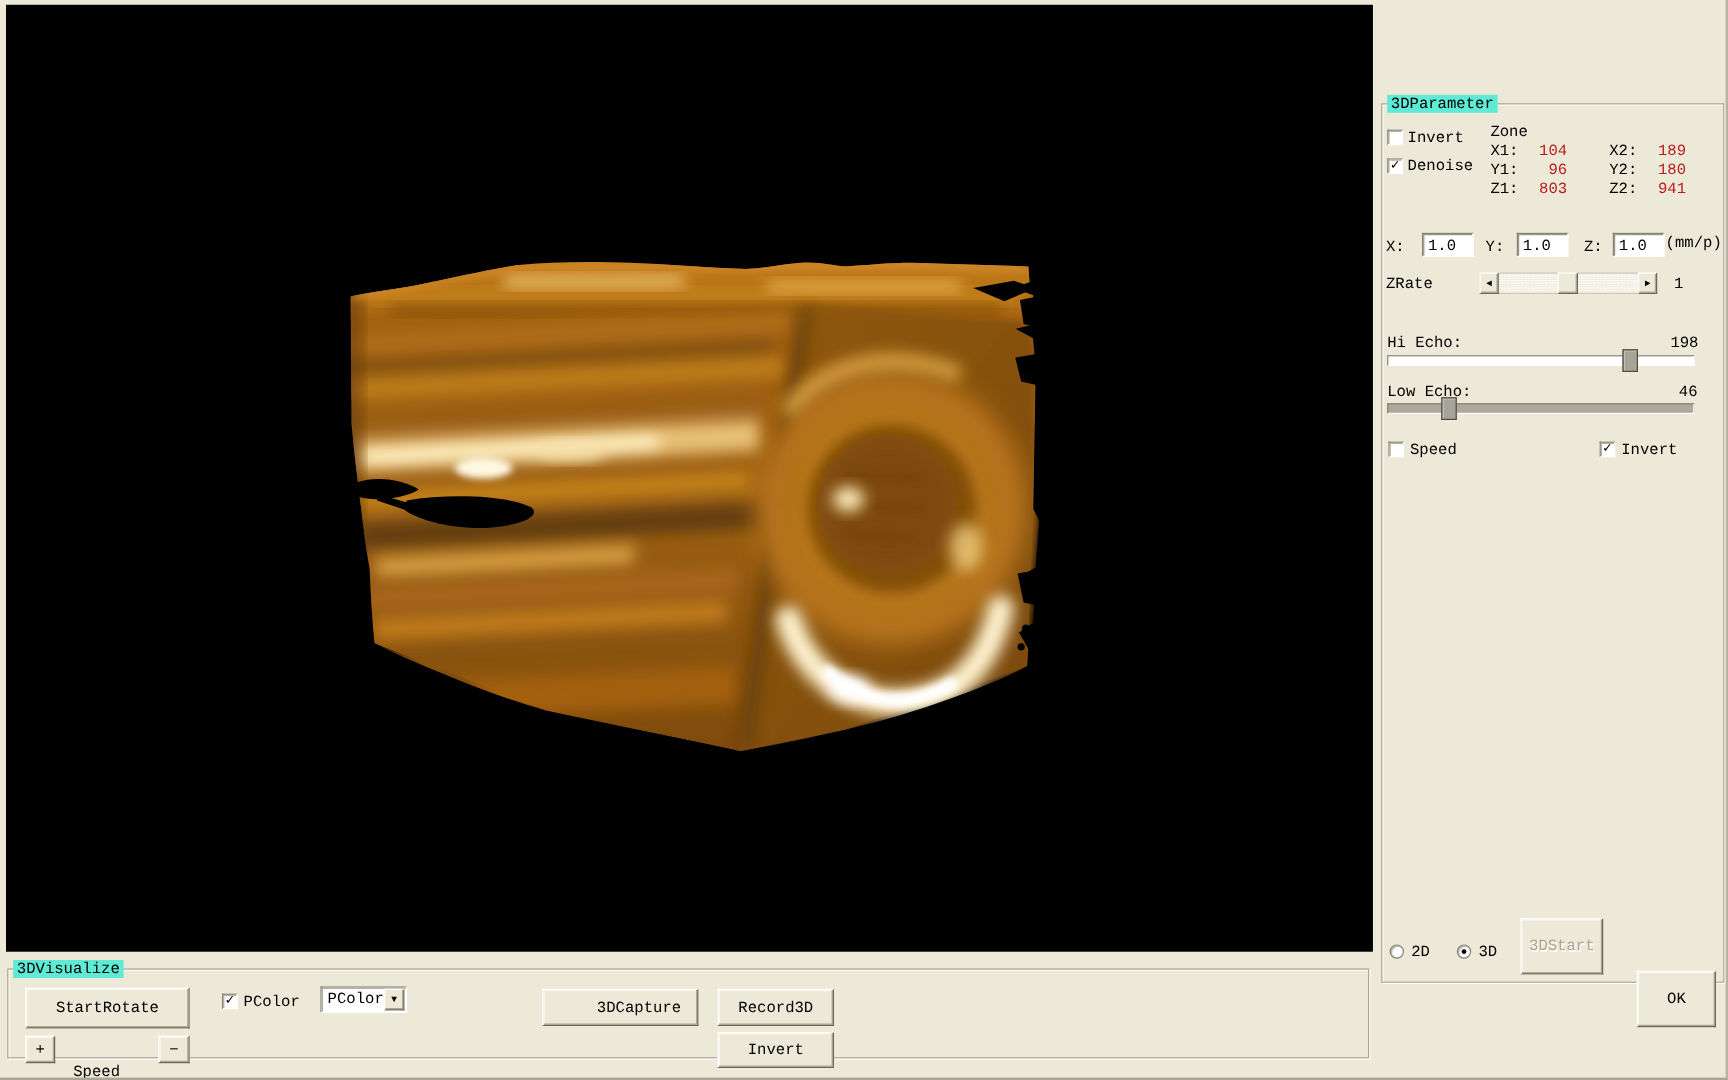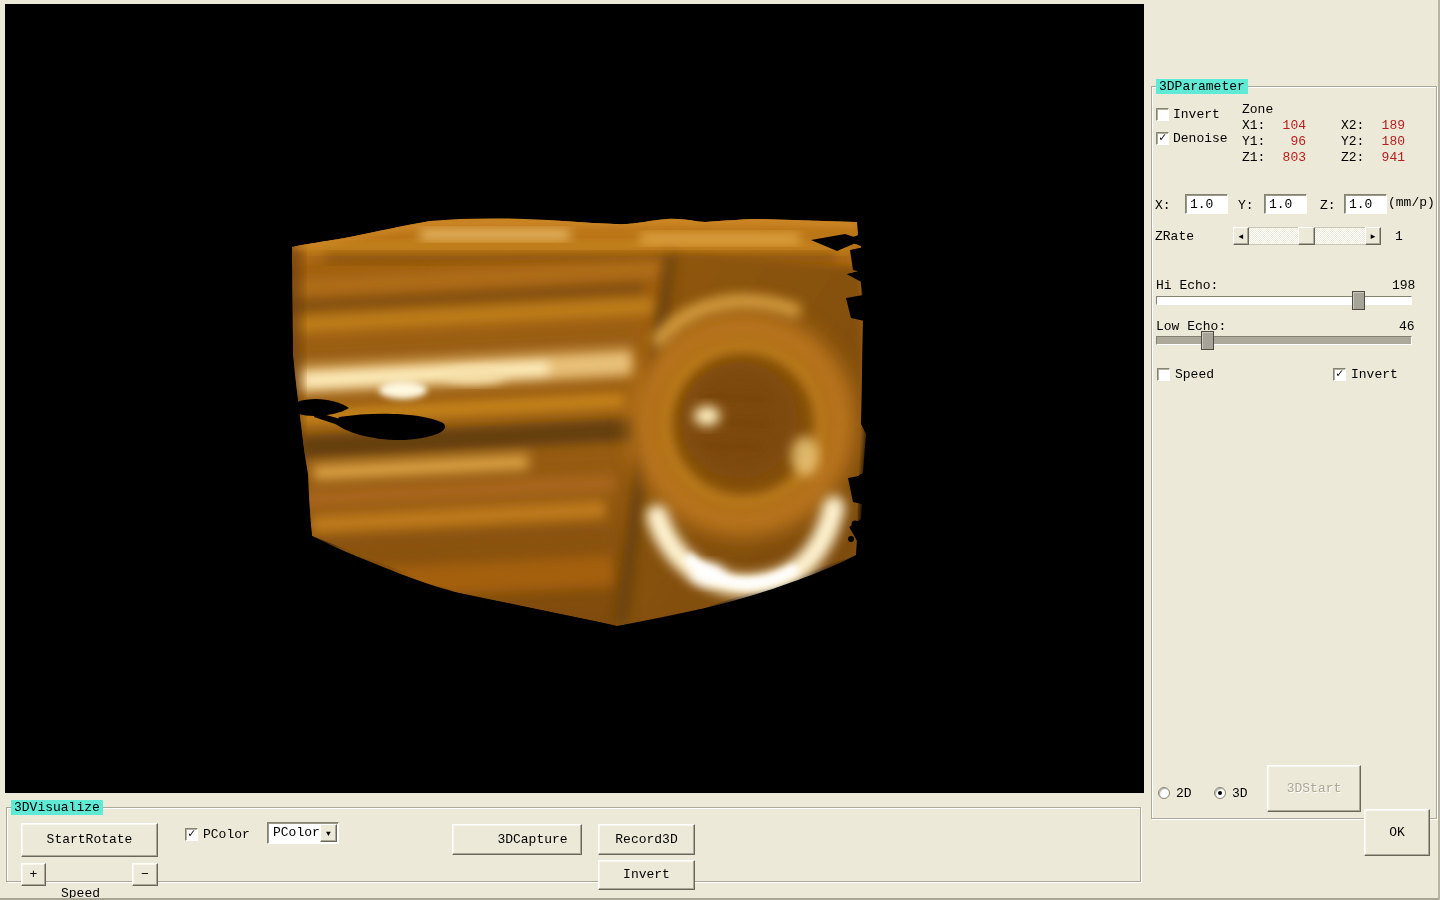--- a/index.html
+++ b/index.html
@@ -257,21 +257,21 @@
   <div class="checkbox" style="left:181px; top:281px;"><span>✓</span></div>
   <span class="lbl" style="left:199px; top:280px;">Invert</span>
 
   <div class="radio" style="left:6px; top:700px;"></div>
   <span class="lbl" style="left:24px; top:699px;">2D</span>
   <div class="radio" style="left:62px; top:700px;">
       <div class="dot"></div>
     </div>
   <span class="lbl" style="left:80px; top:699px;">3D</span>
 
-  <div class="btn disabled" style="left:115px; top:678px; width:94px; height:47px;">3DStart</div>
+  <div class="btn disabled" style="left:115px; top:678px; width:69px; height:47px;">3DStart</div>
   <div class="btn" style="left:212px; top:678px; width:66px; height:47px;margin-top:44px;">OK</div>
 </div>
 
 <div class="groupbox" style="left:6px; top:807px; width:1135px; height:75px;">
   <span class="legend">3DVisualize</span>
 
   <div class="btn" style="left:14px; top:15px; width:137px; height:34px;">StartRotate</div>
 
   <div class="checkbox" style="left:178px; top:20px;"><span>✓</span></div>
   <span class="lbl" style="left:196px; top:19px;">PColor</span>

